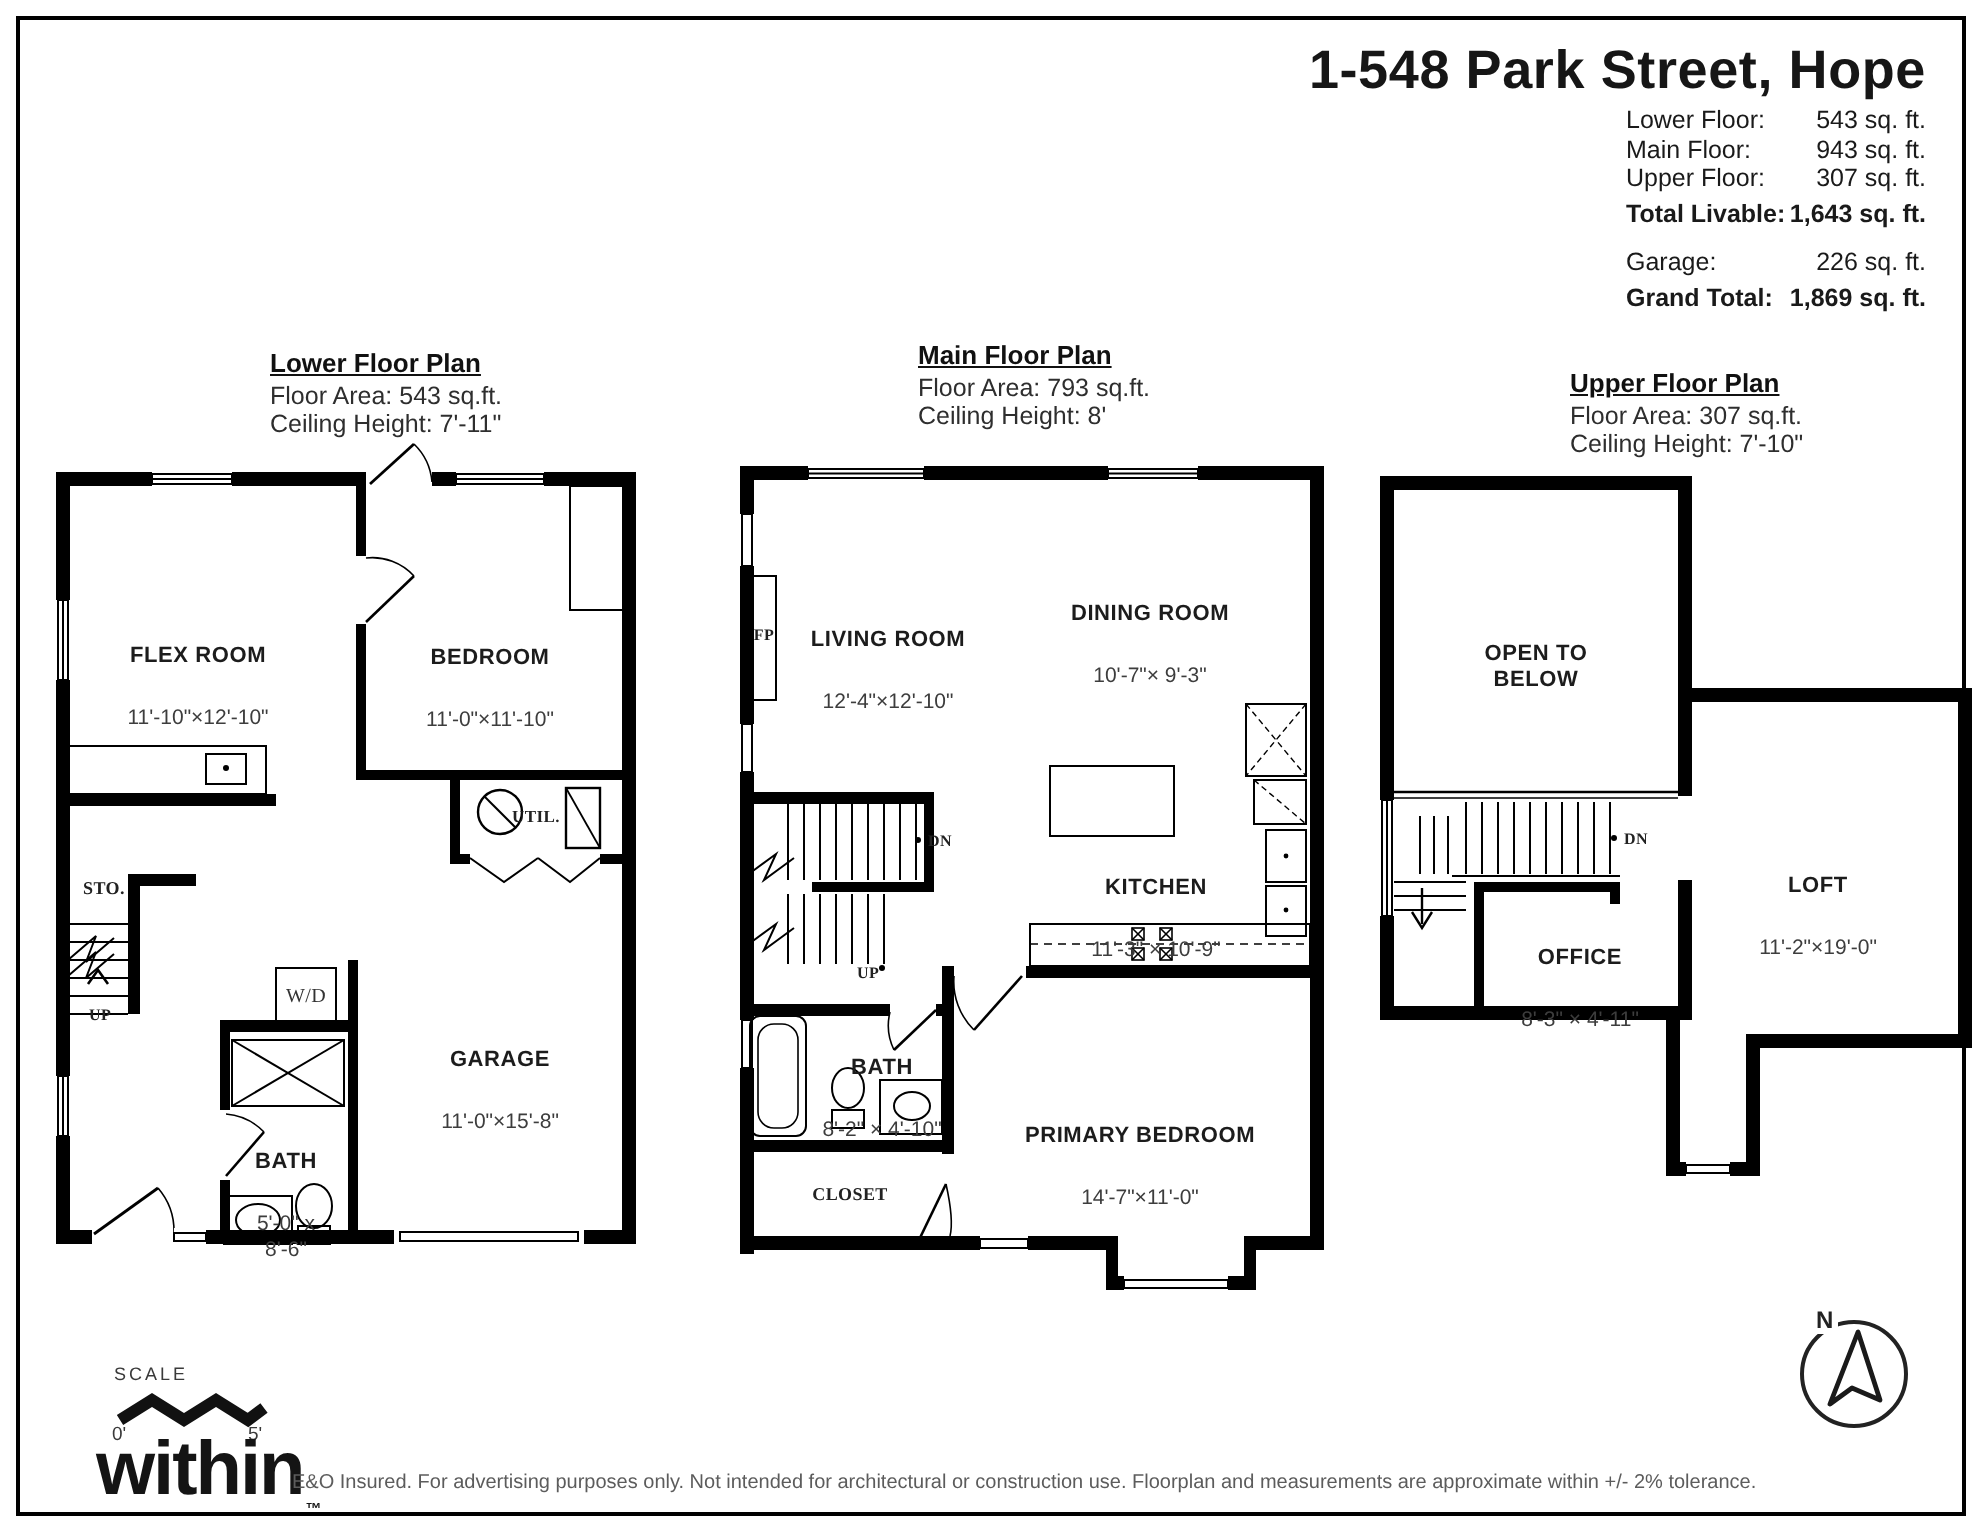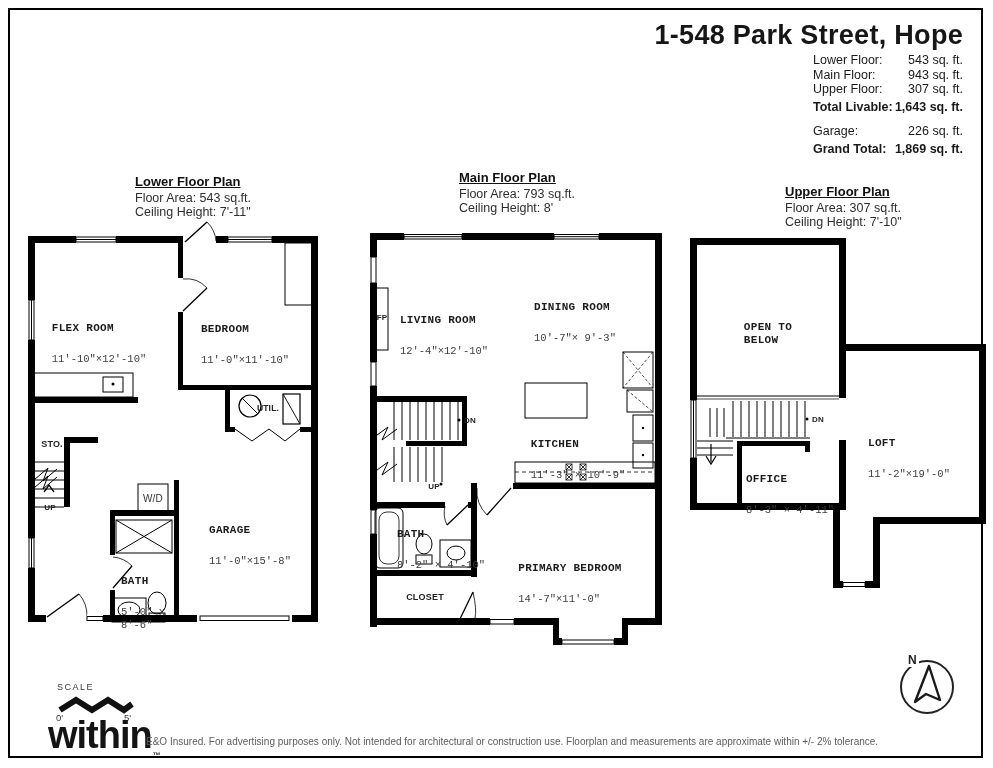--- a/index.html
+++ b/index.html
@@ -9,25 +9,25 @@
            border:2px solid #000; box-sizing:border-box; }
   .title { position:absolute; top:20px; right:30px; font-size:27px; font-weight:bold;
            letter-spacing:0.3px; color:#161616; }
   .areas { position:absolute; top:53px; right:30px; width:150px; font-size:12.5px; }
   .arow { display:flex; justify-content:space-between; line-height:14.5px; }
   .bold { font-weight:bold;align-items:center; }
   .gap-top { margin-top:10px; }
   .small-gap { margin-top:3px; }
   .plan-header { position:absolute; font-size:12.5px; line-height:14px; color:#2e2e2e; }
   .ph-title { font-weight:bold; font-size:13px; color:#111; text-decoration:underline; margin-bottom:2px; }
-  .room { position:absolute; transform:translateX(-50%); white-space:pre-line;font-family:Liberation Mono, monospace; }
+  .room { position:absolute; transform:translateX(-50%); text-align:center; white-space:pre-line; }
   .rname { font-weight:bold; font-size:11px; letter-spacing:0.3px; line-height:13px; color:#1c1c1c; }
   .rdims { font-size:10.5px; color:#3d3d3d; line-height:13px; }
   .slabel { position:absolute; transform:translateX(-50%); font-weight:bold; font-size:8.5px;
-            letter-spacing:0.2px; color:#222; white-space:nowrap; }
+            letter-spacing:0.2px; color:#222; white-space:nowrap;font-family:Liberation Serif, serif; }
   .s9  { font-size:9px; }
   .s8  { font-size:8px; }
   .wd  { font-size:10px; font-weight:normal; color:#333; }
   .scale-label { position:absolute; left:57px; top:682px; font-size:9px; letter-spacing:1.5px; color:#3a3a3a; }
   .scale-num { position:absolute; font-size:9.5px; color:#3a3a3a; }
   .logo { position:absolute; left:48px; top:714px; font-size:38px; font-weight:bold;
           letter-spacing:-1px; color:#141414; }
   .logo-tm { font-size:8px; position:relative; top:10px; left:1px; letter-spacing:0; }
   .disclaimer { position:absolute; left:146px; top:736px; font-size:10px; color:#5c5c5c; }
   .north-n { position:absolute; left:906px; top:653px; font-size:12px; font-weight:bold;

